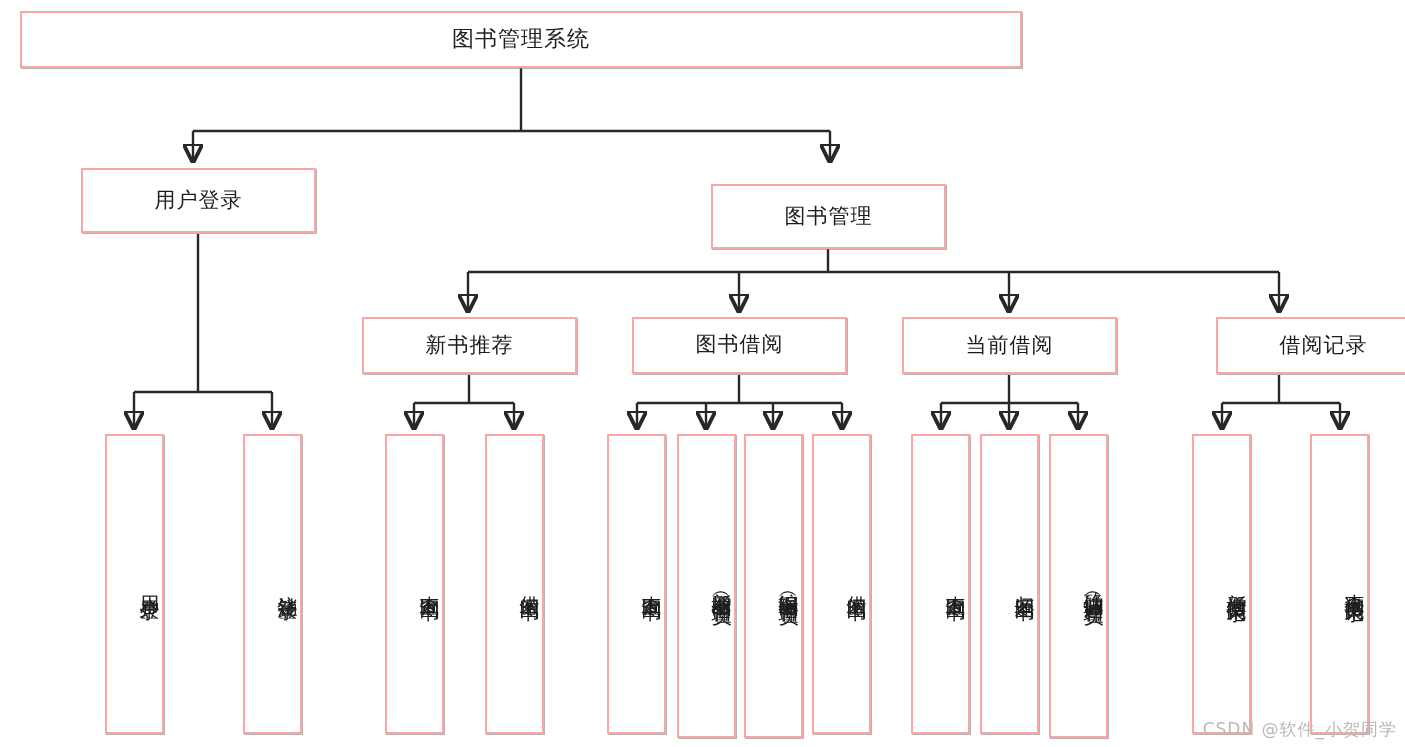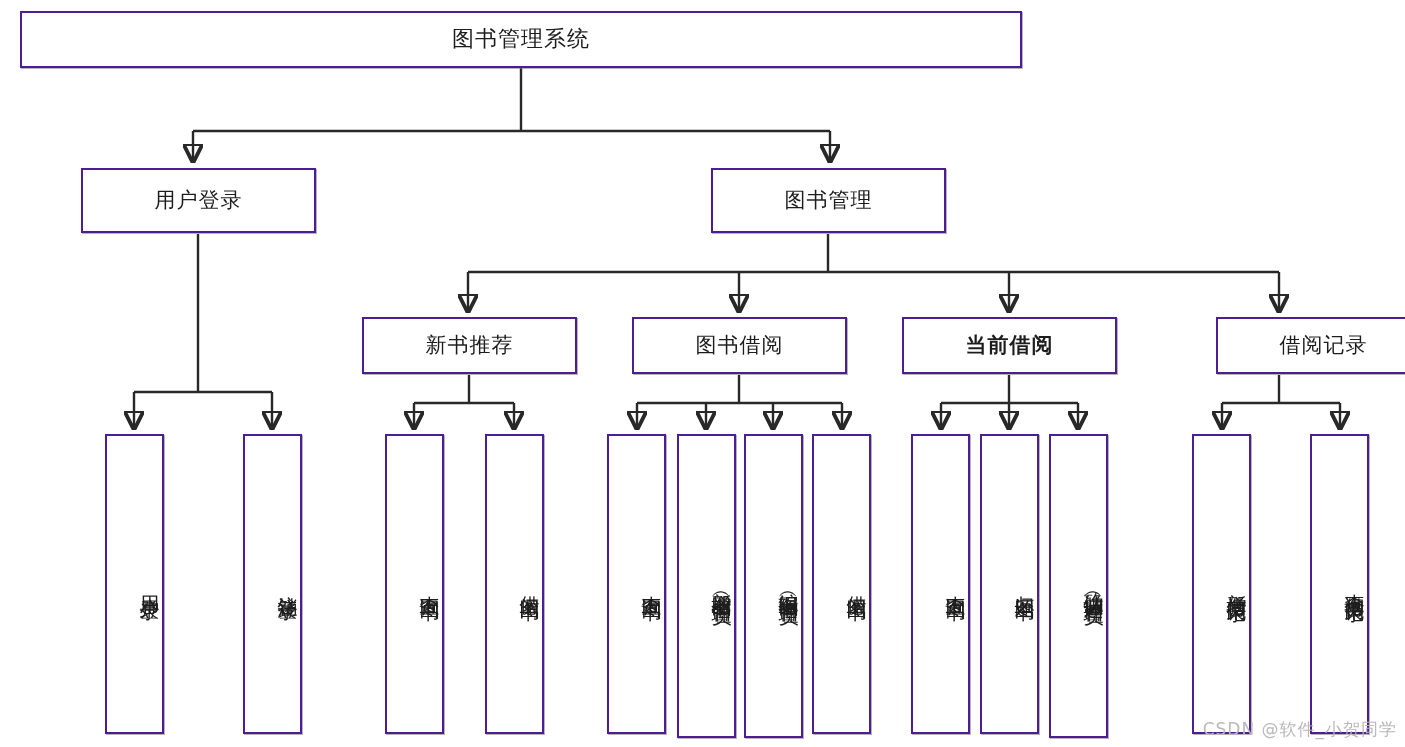--- a/index.html
+++ b/index.html
@@ -10,21 +10,21 @@
     font-family:"DejaVu Sans","Liberation Sans",sans-serif;
     overflow:hidden;
     position:relative;
   }
   #diagram{
     position:absolute;left:0;top:0;width:1405px;height:747px;
   }
   .node{
     position:absolute;
     box-sizing:border-box;
-    border:2px solid #4c1d95;
+    border:2px solid #fca5a5;
     background:#ffffff;
     display:flex;
     align-items:center;
     justify-content:center;
     color:#1d1d1d;
     box-shadow:1px 1px 0 rgba(120,120,120,.55);
   }
   .node.h{
     font-size:21px;
     letter-spacing:1px;
@@ -112,25 +112,25 @@
 
     <line x1="1279" y1="375" x2="1279" y2="403"></line>
     <line x1="1222" y1="403" x2="1340" y2="403"></line>
     <line x1="1222" y1="403" x2="1222" y2="427" marker-end="url(#arrow)"></line>
     <line x1="1340" y1="403" x2="1340" y2="427" marker-end="url(#arrow)"></line>
   </svg>
 
   <div class="node h root" style="left:20px;top:11px;width:1002px;height:57px;">图书管理系统</div>
 
   <div class="node h" style="left:81px;top:168px;width:235px;height:65px;">用户登录</div>
-  <div class="node h" style="left:711px;top:168px;width:235px;height:65px;">图书管理</div>
+  <div class="node h" style="left:711px;top:184px;width:235px;height:65px;">图书管理</div>
 
   <div class="node h" style="left:362px;top:317px;width:215px;height:57px;">新书推荐</div>
-  <div class="node h" style="left:632px;top:317px;width:215px;height:57px;">图书借阅</div>
-  <div class="node h" style="left:902px;top:317px;width:215px;height:57px;font-weight:bold;">当前借阅</div>
+  <div class="node h" style="left:632px;top:317px;width:215px;height:57px;font-family:Liberation Mono, monospace;">图书借阅</div>
+  <div class="node h" style="left:902px;top:317px;width:215px;height:57px;">当前借阅</div>
   <div class="node h" style="left:1172px;top:317px;width:215px;height:57px;margin-left:44px;">借阅记录</div>
 
   <div class="node v" style="left:105px;top:434px;width:59px;height:300px;">用户登录</div>
   <div class="node v" style="left:243px;top:434px;width:59px;height:300px;">注销登录</div>
 
   <div class="node v" style="left:385px;top:434px;width:59px;height:300px;">查询图书</div>
   <div class="node v" style="left:485px;top:434px;width:59px;height:300px;">借阅图书</div>
 
   <div class="node v" style="left:607px;top:434px;width:59px;height:300px;">查询图书</div>
   <div class="node v top" style="left:677px;top:434px;width:59px;height:304px;">新增图书（管理员）</div>

